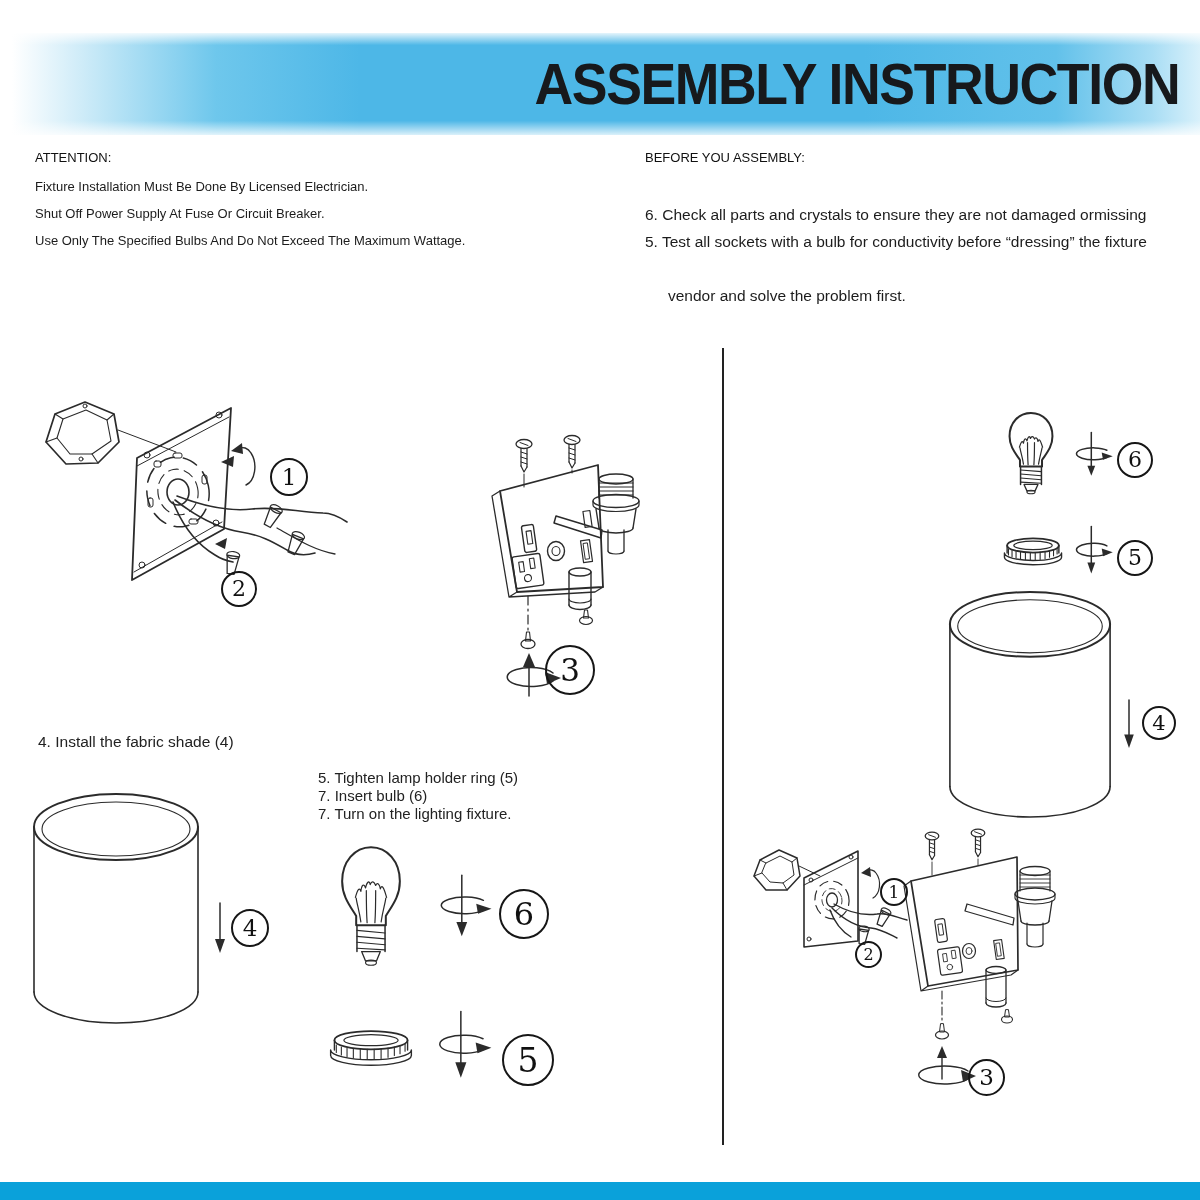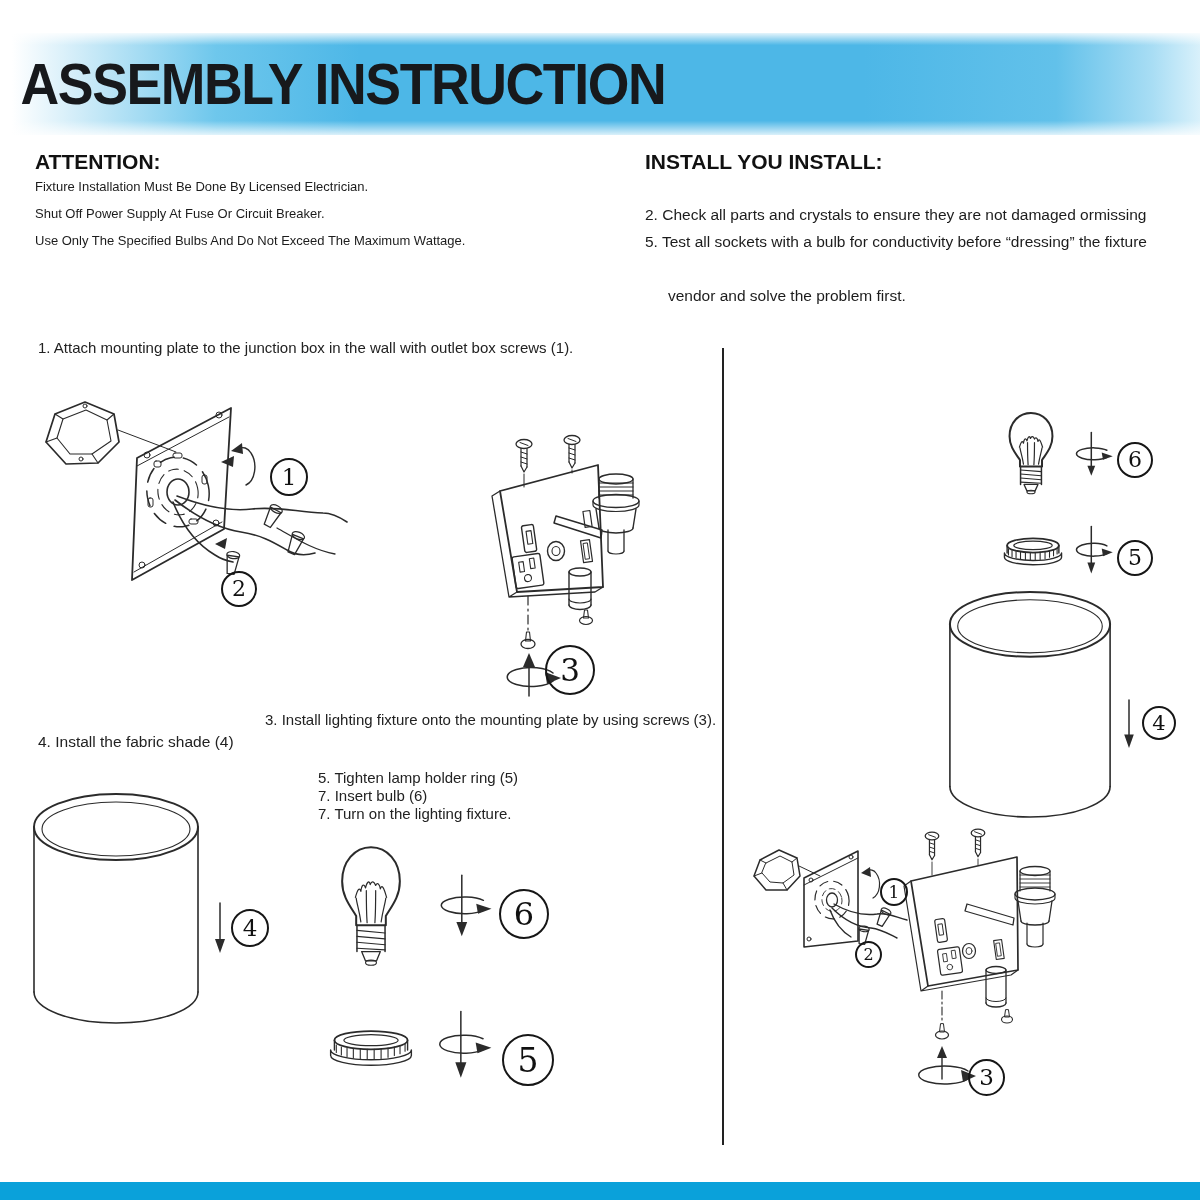--- a/index.html
+++ b/index.html
@@ -2,28 +2,28 @@
 <html><head>
 <meta charset="utf-8">
 <style>
   html,body{margin:0;padding:0;background:#ffffff;}
   #page{position:relative;width:1200px;height:1200px;background:#ffffff;overflow:hidden;
         font-family:"Liberation Sans", sans-serif;color:#1c1c1c;}
   
   .band{position:absolute;left:0;top:33px;width:1200px;height:102px;
         background:linear-gradient(90deg,#ffffff 1%,#cdebf8 7%,#6ec7ec 18%,#4db7e7 30%,
                    #4db7e7 72%,#62c1ea 88%,#a8ddf4 96%,#d9f1fb 100%);
-        display:flex;align-items:center;justify-content:flex-start;}
+        display:flex;align-items:center;justify-content:flex-end;}
   .band::before{content:"";position:absolute;inset:0;
         background:linear-gradient(180deg,rgba(255,255,255,.85) 0%,rgba(255,255,255,0) 12%,
                    rgba(255,255,255,0) 86%,rgba(255,255,255,.8) 100%);}
   .title{position:relative;font-size:57px;font-weight:bold;letter-spacing:-1.5px;
          color:#17191c;transform:scaleX(.94);white-space:nowrap;}
   
-  .h1{position:absolute;font-size:21px;font-weight:bold;color:#111;white-space:nowrap;}
+  .h1{position:absolute;font-size:13px;font-weight:normal;color:#111;white-space:nowrap;}
   .t{position:absolute;font-size:13px;color:#1c1c1c;white-space:nowrap;}
   .t2{position:absolute;font-size:15.5px;color:#1c1c1c;white-space:nowrap;}
   .s{position:absolute;font-size:15px;color:#222;white-space:nowrap;}
   
   .callout{position:absolute;border:2px solid #161616;border-radius:50%;
            display:flex;align-items:center;justify-content:center;
            font-family:"DejaVu Serif", serif;color:#111;background:#fff0;line-height:1;}
   .divider{position:absolute;background:#222;}
   .footer{position:absolute;left:0;bottom:0;width:1200px;height:18px;background:#0aa1da;}
   svg{position:absolute;overflow:visible;}
@@ -38,27 +38,25 @@
 
   <div class="band">
     <div class="title">ASSEMBLY INSTRUCTION</div>
   </div>
 
   <div class="h1" style="left:35px;top:150px">ATTENTION:</div>
   <div class="t" style="left:35px;top:179px">Fixture Installation Must Be Done By Licensed Electrician.</div>
   <div class="t" style="left:35px;top:233px">Use Only The Specified Bulbs And Do Not Exceed The Maximum Wattage.</div>
   <div class="t" style="left:35px;top:206px">Shut Off Power Supply At Fuse Or Circuit Breaker.</div>
 
-  <div class="h1" style="left:645px;top:150px">INSTALL YOU INSTALL:</div>
-  <div class="t2" style="left:645px;top:206px">2. Check all parts and crystals to ensure they are not damaged ormissing</div>
+  <div class="h1" style="left:645px;top:150px">BEFORE YOU ASSEMBLY:</div>
+  <div class="t2" style="left:645px;top:206px">6. Check all parts and crystals to ensure they are not damaged ormissing</div>
   <div class="t2" style="left:645px;top:233px">5. Test all sockets with a bulb for conductivity before “dressing” the fixture</div>
   <div class="t2" style="left:668px;top:287px">vendor and solve the problem first.</div>
 
-  <div class="s" style="left:38px;top:339px">1. Attach mounting plate to the junction box in the wall with outlet box screws (1).</div>
-  <div class="s" style="left:265px;top:711px">3. Install lighting fixture onto the mounting plate by using screws (3).</div>
   <div class="s" style="left:38px;top:733px;font-size:15.5px">4. Install the fabric shade (4)</div>
   <div class="s" style="left:318px;top:769px">5. Tighten lamp holder ring (5)</div>
   <div class="s" style="left:318px;top:787px">7. Insert bulb (6)</div>
   <div class="s" style="left:318px;top:805px">7. Turn on the lighting fixture.</div>
 
   <svg width="0" height="0" aria-hidden="true">
     <defs>
       <g id="sym-shade">
         <ellipse class="ln" cx="86" cy="37" rx="82" ry="33" stroke-width="2"></ellipse>
         <ellipse class="ln" cx="86" cy="39" rx="74" ry="27" stroke-width="1.1"></ellipse>

